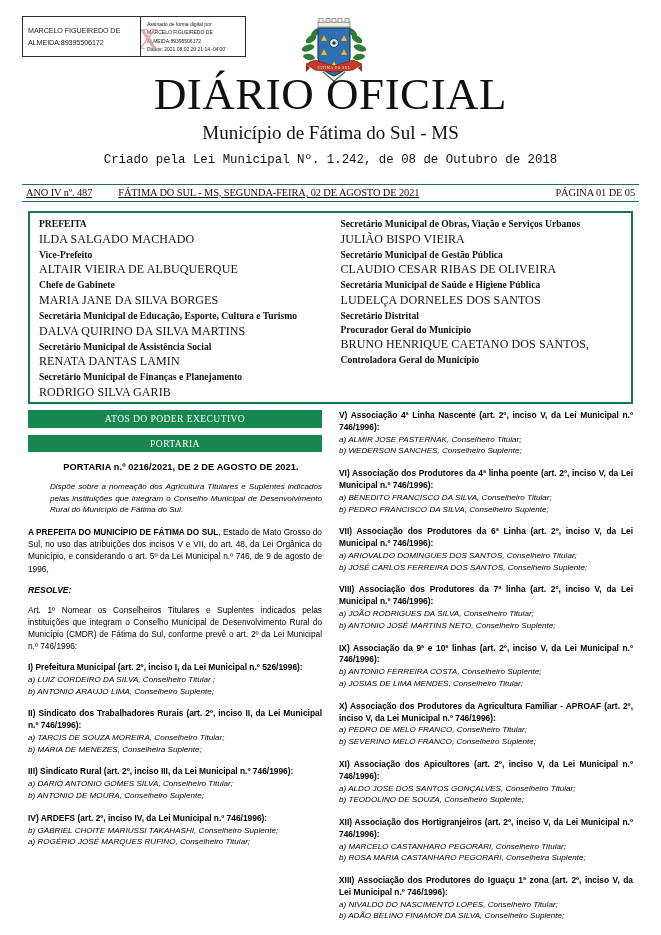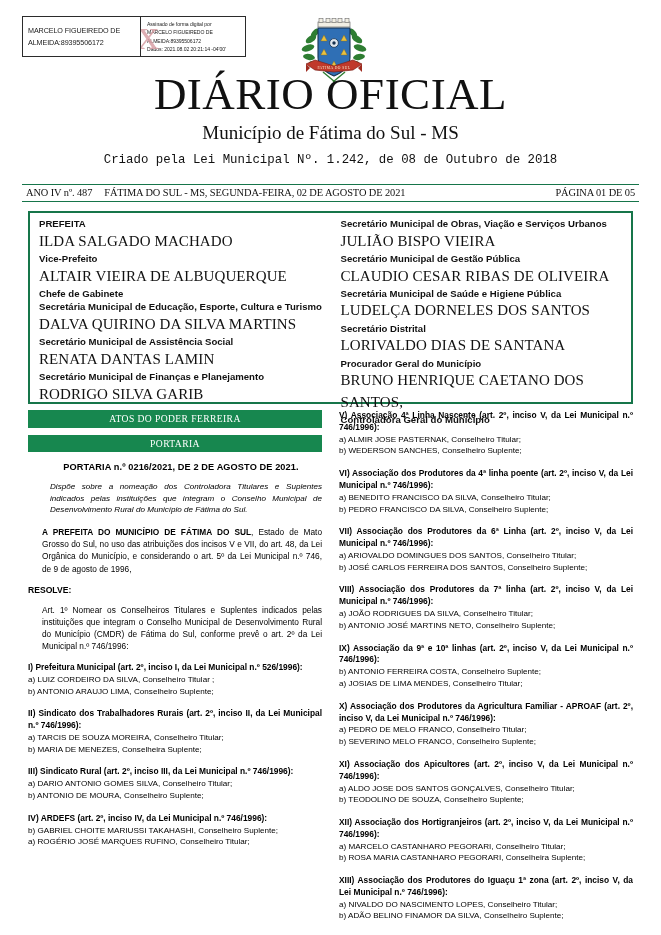--- a/index.html
+++ b/index.html
@@ -125,51 +125,51 @@
     right: 26px;
     top: 187px;
     display: flex;
     justify-content: space-between;
     align-items: baseline;
     font-family: "Liberation Serif", serif;
     font-size: 10.4px;
     letter-spacing: -0.1px;
     color: #111;
   }
-  .hdr-left { display: flex; gap: 12px; }
+  .hdr-left { display: flex; gap: 26px; text-decoration: underline; }
 
   
   .officials {
     position: absolute;
     left: 28px;
     top: 211px;
     width: 605px;
     height: 193px;
     border: 2px solid #16754a;
     box-sizing: border-box;
     display: flex;
     padding: 4px 0 0 0;
   }
   .off-col {
     width: 50%;
     box-sizing: border-box;
     padding: 0 8px 0 9px;
   }
   .off-col.right { padding-left: 10px; }
   .off-role {
-    font-family: Liberation Sans, sans-serif;
+    font-family: Liberation Serif, serif;
     font-weight: bold;
     font-size: 9.6px;
     line-height: 1.42;
     text-align: justify;
     color: #111;
   }
   .off-name {
     font-family: "Liberation Serif", serif;
-    font-size: 15px;
+    font-size: 12px;
     line-height: 1.42;
     letter-spacing: 0.1px;
     color: #111;
   }
 
   
   .cols {
     position: absolute;
     left: 28px;
     top: 410px;
@@ -202,40 +202,42 @@
     font-size: 8.1px;
     font-style: italic;
     line-height: 1.45;
     text-align: justify;
     margin: 0 0 10px 22px;
   }
   .p-body {
     font-size: 8.3px;
     line-height: 1.46;
     text-align: justify;
-    margin: 0 0 10px 14px;
+    margin: 0 0 10px 0;
   }
   .p-body b { font-weight: bold; }
   .p-strong {
     font-size: 8.6px;
     font-weight: bold;
     margin: 0 0 9px 0;
+    font-style: italic;
   }
   .item { margin: 0 0 11px 0; }
   .item-head {
     font-size: 8.4px;
     font-weight: bold;
     line-height: 1.42;
     text-align: justify;
     margin-bottom: 0px;
   }
   .item-sub {
     font-size: 8.1px;
     line-height: 1.44;
     text-align: justify;
+    font-style: italic;
   }
   .item-sub.just { text-align: justify; }
 </style>
 </head>
 <body>
 
 <div class="page">
 
   <div class="sig-wrap">
     <div class="sig-left">
@@ -322,48 +324,48 @@
   </div>
   <div class="hdr-rule bot"></div>
 
   <div class="officials">
     <div class="off-col left">
         <div class="off-role">PREFEITA</div>
         <div class="off-name">ILDA SALGADO MACHADO</div>
         <div class="off-role">Vice-Prefeito</div>
         <div class="off-name">ALTAIR VIEIRA DE ALBUQUERQUE</div>
         <div class="off-role">Chefe de Gabinete</div>
+        <div class="off-name">MARIA JANE DA SILVA BORGES</div>
         <div class="off-role">Secretária Municipal de Educação, Esporte, Cultura e Turismo</div>
         <div class="off-name">DALVA QUIRINO DA SILVA MARTINS</div>
         <div class="off-role">Secretário Municipal de Assistência Social</div>
         <div class="off-name">RENATA DANTAS LAMIN</div>
         <div class="off-role">Secretário Municipal de Finanças e Planejamento</div>
         <div class="off-name">RODRIGO SILVA GARIB</div>
       </div>
     <div class="off-col right">
         <div class="off-role">Secretário Municipal de Obras, Viação e Serviços Urbanos</div>
         <div class="off-name">JULIÃO BISPO VIEIRA</div>
         <div class="off-role">Secretário Municipal de Gestão Pública</div>
         <div class="off-name">CLAUDIO CESAR RIBAS DE OLIVEIRA</div>
         <div class="off-role">Secretária Municipal de Saúde e Higiene Pública</div>
         <div class="off-name">LUDELÇA DORNELES DOS SANTOS</div>
         <div class="off-role">Secretário Distrital</div>
-        <div class="off-name">LORIVALDO DIAS DE SANTANA</div>
         <div class="off-role">Procurador Geral do Município</div>
         <div class="off-name">BRUNO HENRIQUE CAETANO DOS SANTOS,</div>
         <div class="off-role">Controladora Geral do Município</div>
       </div>
   </div>
 
   <div class="cols">
     <div class="col">
-      <div class="banner">ATOS DO PODER FERREIRA</div>
+      <div class="banner">ATOS DO PODER EXECUTIVO</div>
       <div class="banner second">PORTARIA</div>
       <div class="p-title">PORTARIA n.º 0216/2021, DE  2 DE AGOSTO DE 2021.</div>
-      <div class="p-ementa">Dispõe sobre a nomeação dos Controladora Titulares e Suplentes indicados pelas  instituições que integram o Conselho Municipal de Desenvolvimento Rural do Município de Fátima do Sul.</div>
+      <div class="p-ementa">Dispõe sobre a nomeação dos Agricultura Titulares e Suplentes indicados pelas  instituições que integram o Conselho Municipal de Desenvolvimento Rural do Município de Fátima do Sul.</div>
       <div class="p-body">
         <b>A  PREFEITA DO MUNICÍPIO DE FÁTIMA DO SUL</b><span>, Estado de Mato Grosso do Sul, no uso das atribuições dos incisos V e VII, do art. 48, da Lei Orgânica do Município, e considerando o art. 5º da Lei Municipal n.º 746, de 9 de agosto de 1996,</span>
       </div>
       <div class="p-strong">RESOLVE:</div>
       <div class="p-body">Art. 1º Nomear os Conselheiros Titulares e Suplentes indicados pelas  instituições que integram o Conselho Municipal de Desenvolvimento Rural do Município (CMDR) de Fátima do Sul, conforme prevê o art. 2º da Lei Municipal n.º 746/1996:</div>
       <div>
           <div class="item">
             <div class="item-head">I) Prefeitura Municipal (art. 2º, inciso I, da Lei Municipal n.º 526/1996):</div>
             <div class="item-sub just">a) LUIZ CORDEIRO DA SILVA,  Conselheiro Titular ;</div>
             <div class="item-sub">b) ANTONIO ARAUJO LIMA, Conselheiro Suplente;</div>

